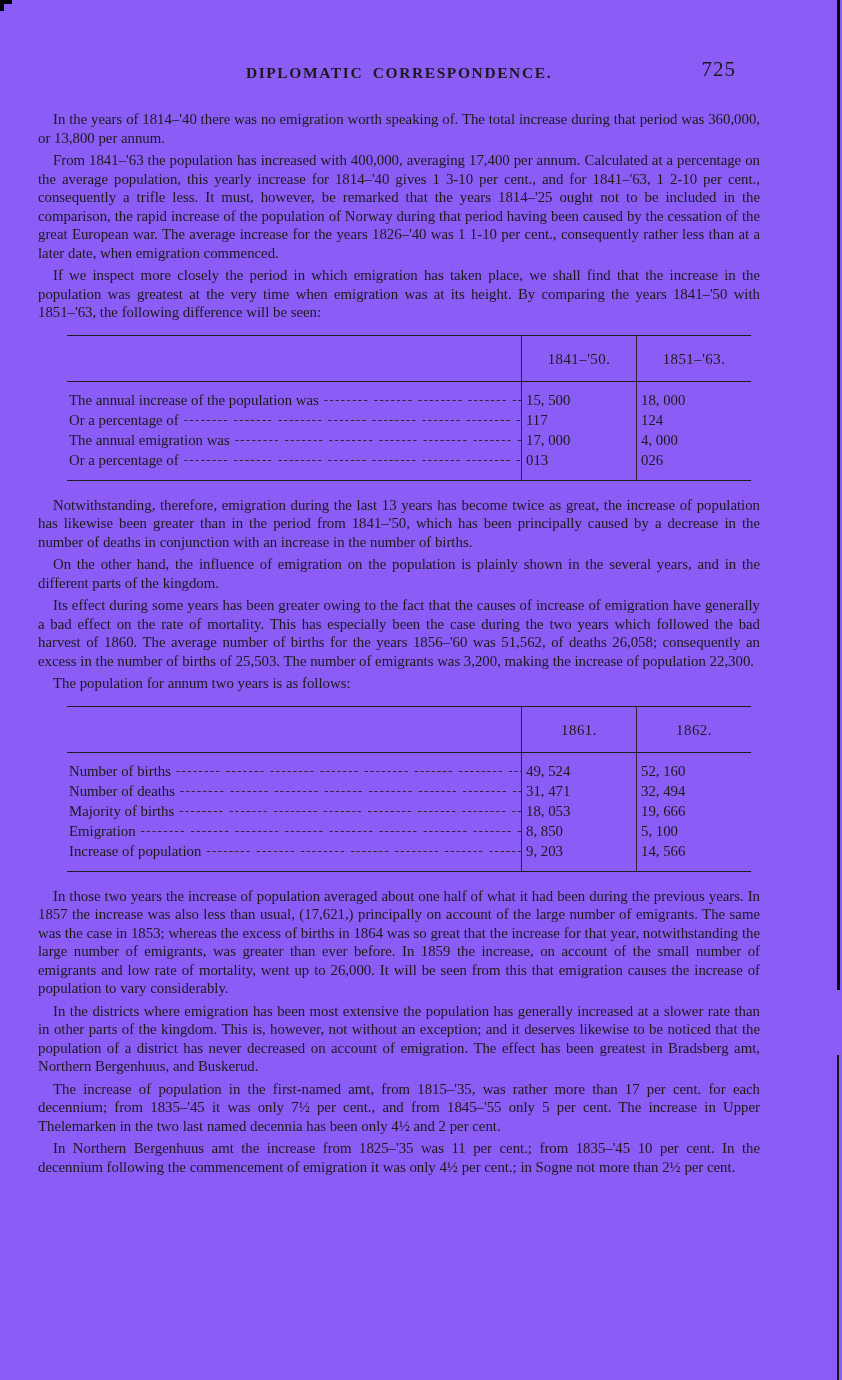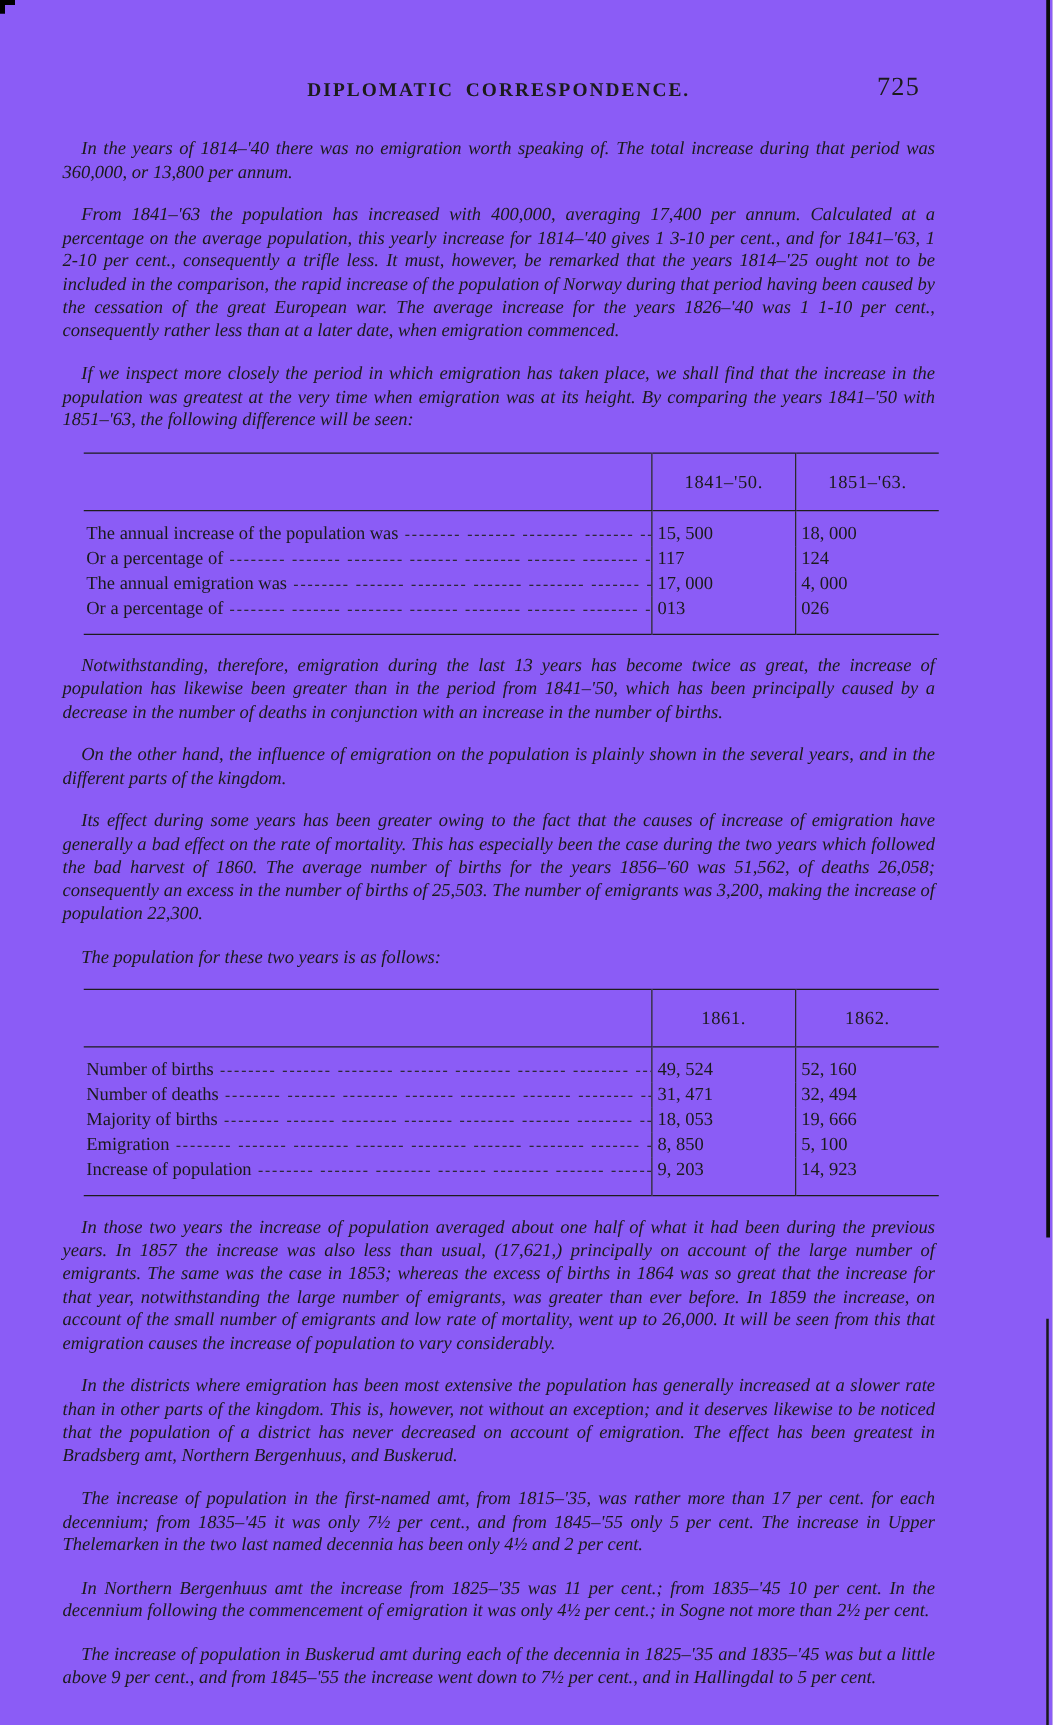--- a/index.html
+++ b/index.html
@@ -30,26 +30,25 @@
   }
   .page-number {
     position: absolute;
     right: 28px;
     top: -7px;
     font-size: 21px;
     letter-spacing: 1px;
   }
 
   .body-para {
-    margin: 16px;
+    margin: 4px;
     font-size: 14.8px;
     line-height: 18.5px;
     text-align: justify;
     text-indent: 15px;
-    font-style: italic;
   }
 
   table.data-table {
     width: 684px;
     margin: 13px 24px 15px 33px;
     border-collapse: collapse;
     border-top: 1.5px solid #1d1d1d;
     border-bottom: 1.5px solid #1d1d1d;
     font-size: 14.8px;
     table-layout: fixed;
@@ -154,21 +153,21 @@
           </td>
         <td class="num-col">013</td>
         <td class="num-col">026</td>
       </tr>
     </tbody>
   </table>
 
   <p class="body-para">Notwithstanding, therefore, emigration during the last 13 years has become twice as great, the increase of population has likewise been greater than in the period from 1841–'50, which has been principally caused by a decrease in the number of deaths in conjunction with an increase in the number of births.</p>
   <p class="body-para">On the other hand, the influence of emigration on the population is plainly shown in the several years, and in the different parts of the kingdom.</p>
   <p class="body-para">Its effect during some years has been greater owing to the fact that the causes of increase of emigration have generally a bad effect on the rate of mortality.  This has especially been the case during the two years which followed the bad harvest of 1860.  The average number of births for the years 1856–'60 was 51,562, of deaths 26,058; consequently an excess in the number of births of 25,503.  The number of emigrants was 3,200, making the increase of population 22,300.</p>
-  <p class="body-para">The population for these two years is as follows:</p>
+  <p class="body-para">The population for annum two years is as follows:</p>
 
   <table class="data-table">
     <thead>
       <tr>
         <th class="label-col"></th>
         <th class="num-col">1861.</th>
         <th class="num-col">1862.</th>
       </tr>
     </thead>
     <tbody>
@@ -213,24 +212,23 @@
         <td class="num-col">5, 100</td>
       </tr>
       <tr>
         <td class="label-col">
             <div class="cellflex">
               <span class="lbl">Increase of population</span>
               <span class="dots"></span>
             </div>
           </td>
         <td class="num-col">9, 203</td>
-        <td class="num-col">14, 923</td>
+        <td class="num-col">14, 566</td>
       </tr>
     </tbody>
   </table>
 
   <p class="body-para">In those two years the increase of population averaged about one half of what it had been during the previous years.  In 1857 the increase was also less than usual, (17,621,) principally on account of the large number of emigrants.  The same was the case in 1853; whereas the excess of births in 1864 was so great that the increase for that year, notwithstanding the large number of emigrants, was greater than ever before.  In 1859 the increase, on account of the small number of emigrants and low rate of mortality, went up to 26,000.  It will be seen from this that emigration causes the increase of population to vary considerably.</p>
   <p class="body-para">In the districts where emigration has been most extensive the population has generally increased at a slower rate than in other parts of the kingdom.  This is, however, not without an exception; and it deserves likewise to be noticed that the population of a district has never decreased on account of emigration.  The effect has been greatest in Bradsberg amt, Northern Bergenhuus, and Buskerud.</p>
   <p class="body-para">The increase of population in the first-named amt, from 1815–'35, was rather more than 17 per cent. for each decennium; from 1835–'45 it was only 7½ per cent., and from 1845–'55 only 5 per cent.  The increase in Upper Thelemarken in the two last named decennia has been only 4½ and 2 per cent.</p>
   <p class="body-para">In Northern Bergenhuus amt the increase from 1825–'35 was 11 per cent.; from 1835–'45 10 per cent.  In the decennium following the commencement of emigration it was only 4½ per cent.; in Sogne not more than 2½ per cent.</p>
-  <p class="body-para">The increase of population in Buskerud amt during each of the decennia in 1825–'35 and 1835–'45 was but a little above 9 per cent., and from 1845–'55 the increase went down to 7½ per cent., and in Hallingdal to 5 per cent.</p>
 
 </div>
 
 </body></html>

